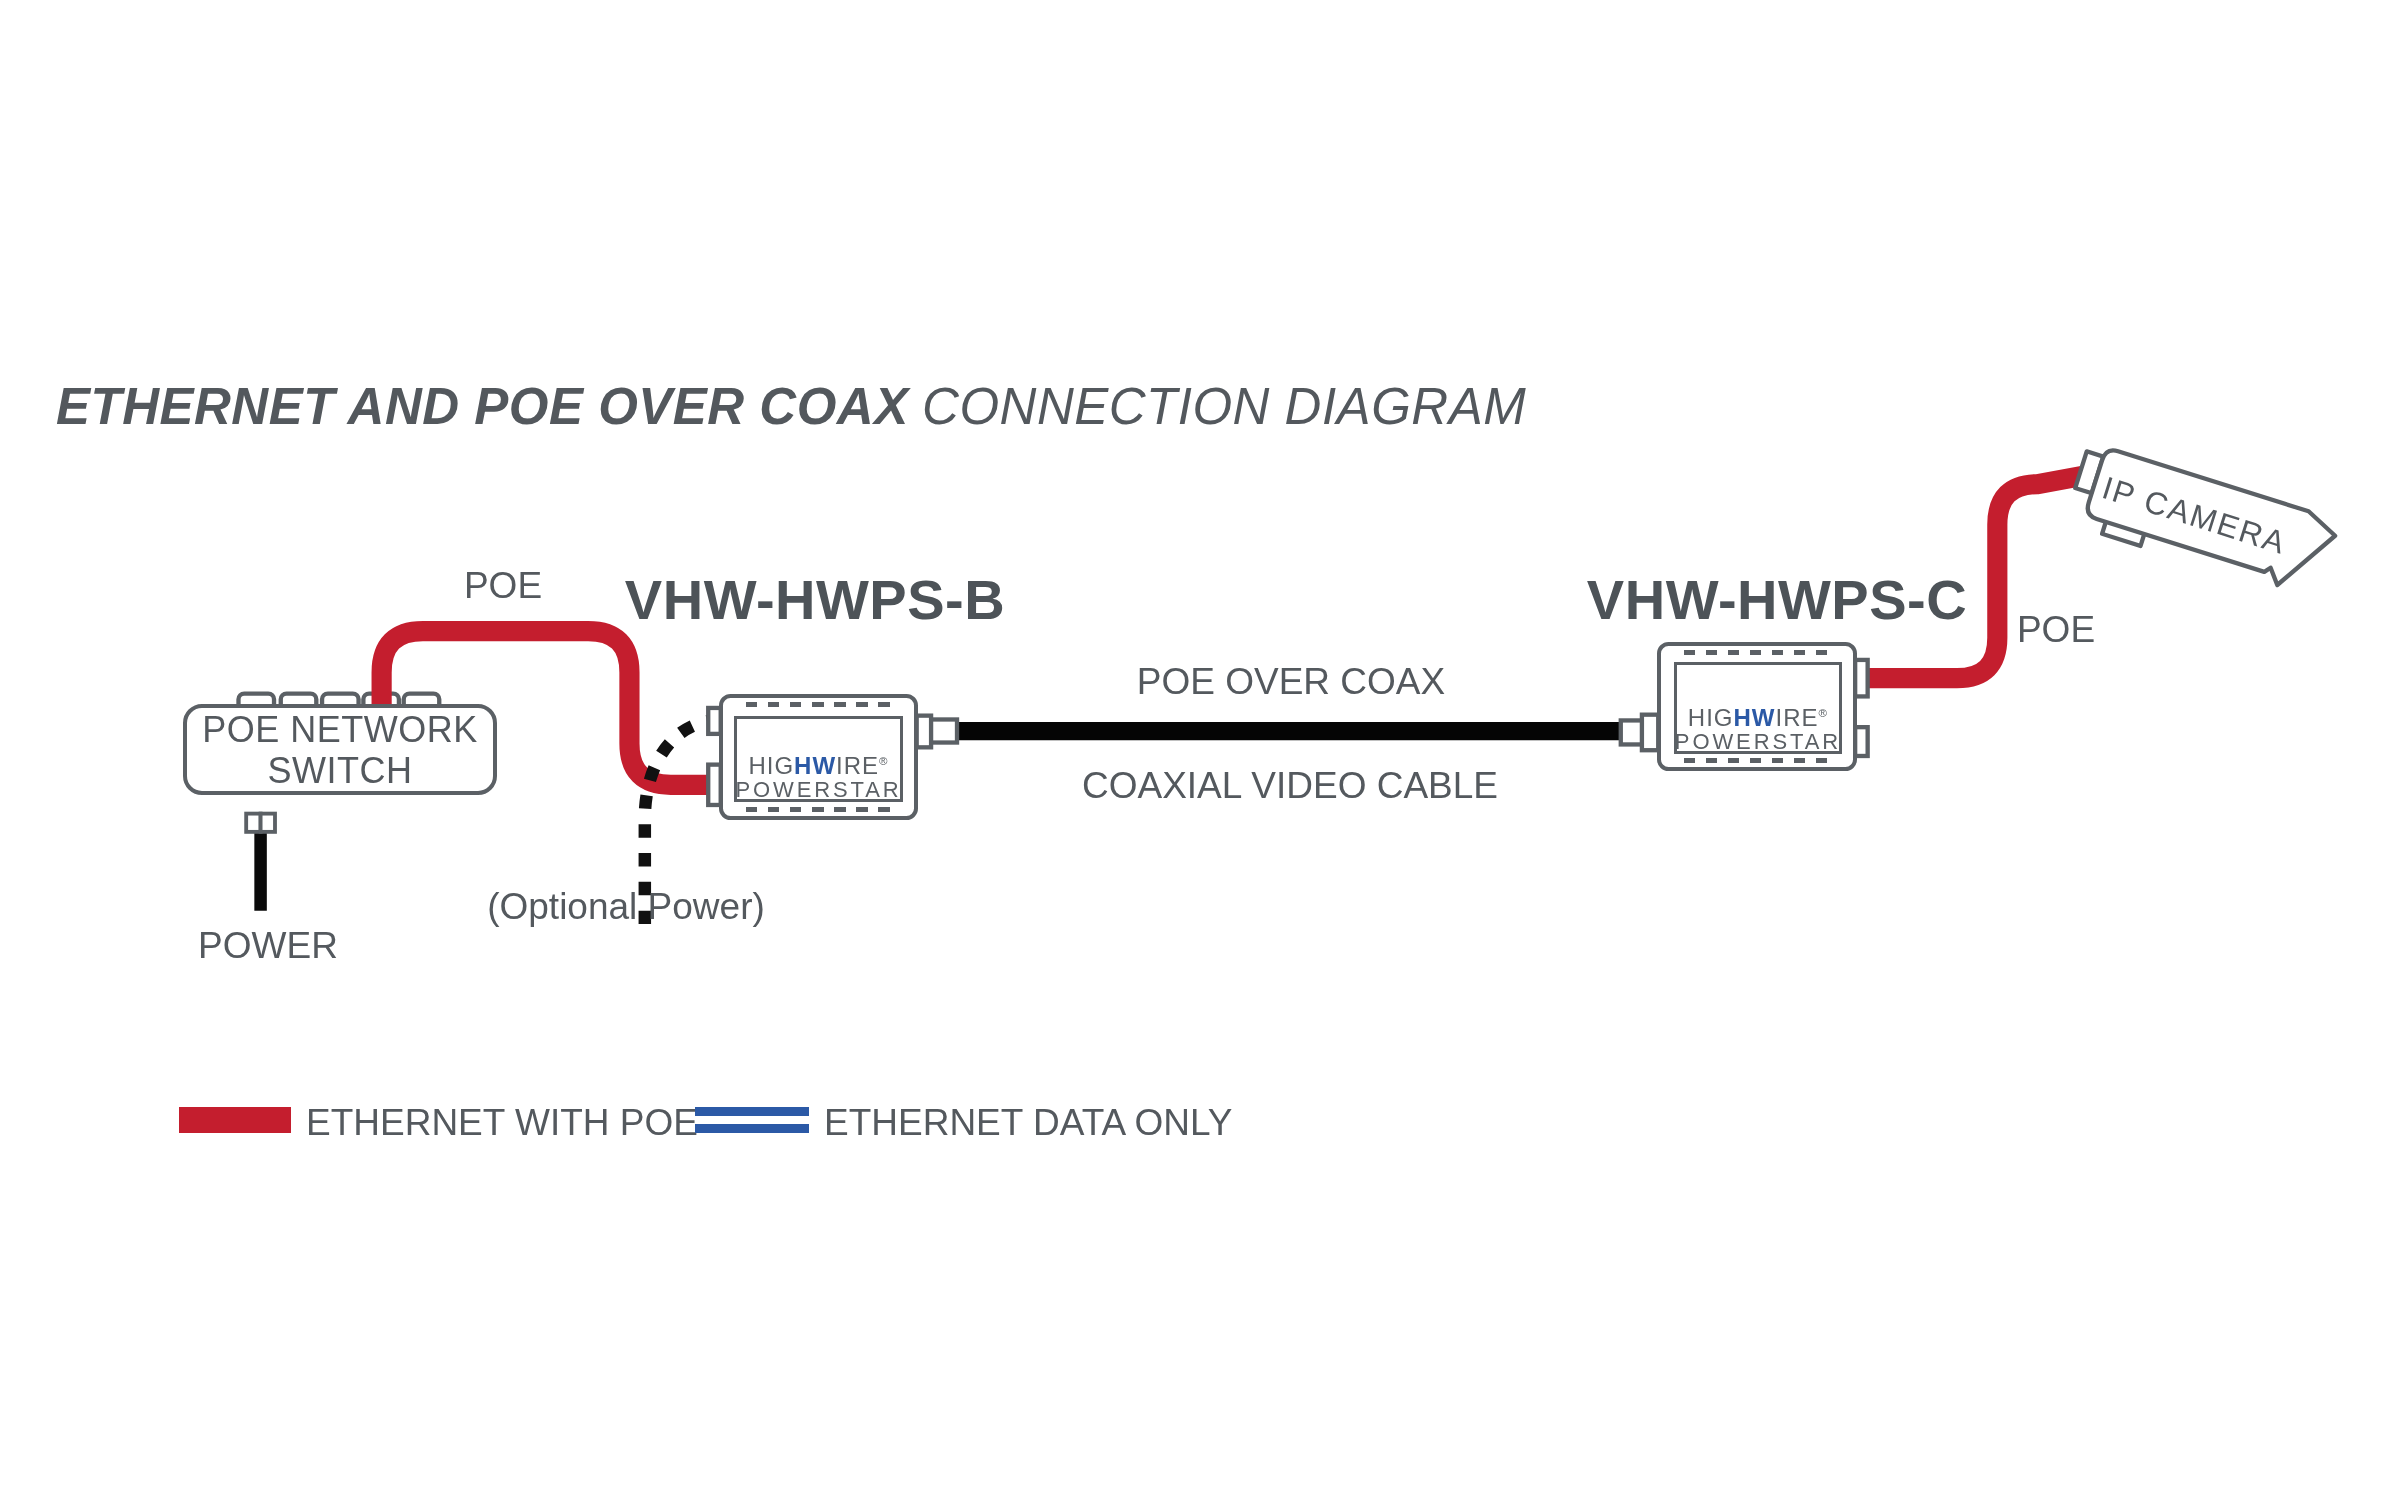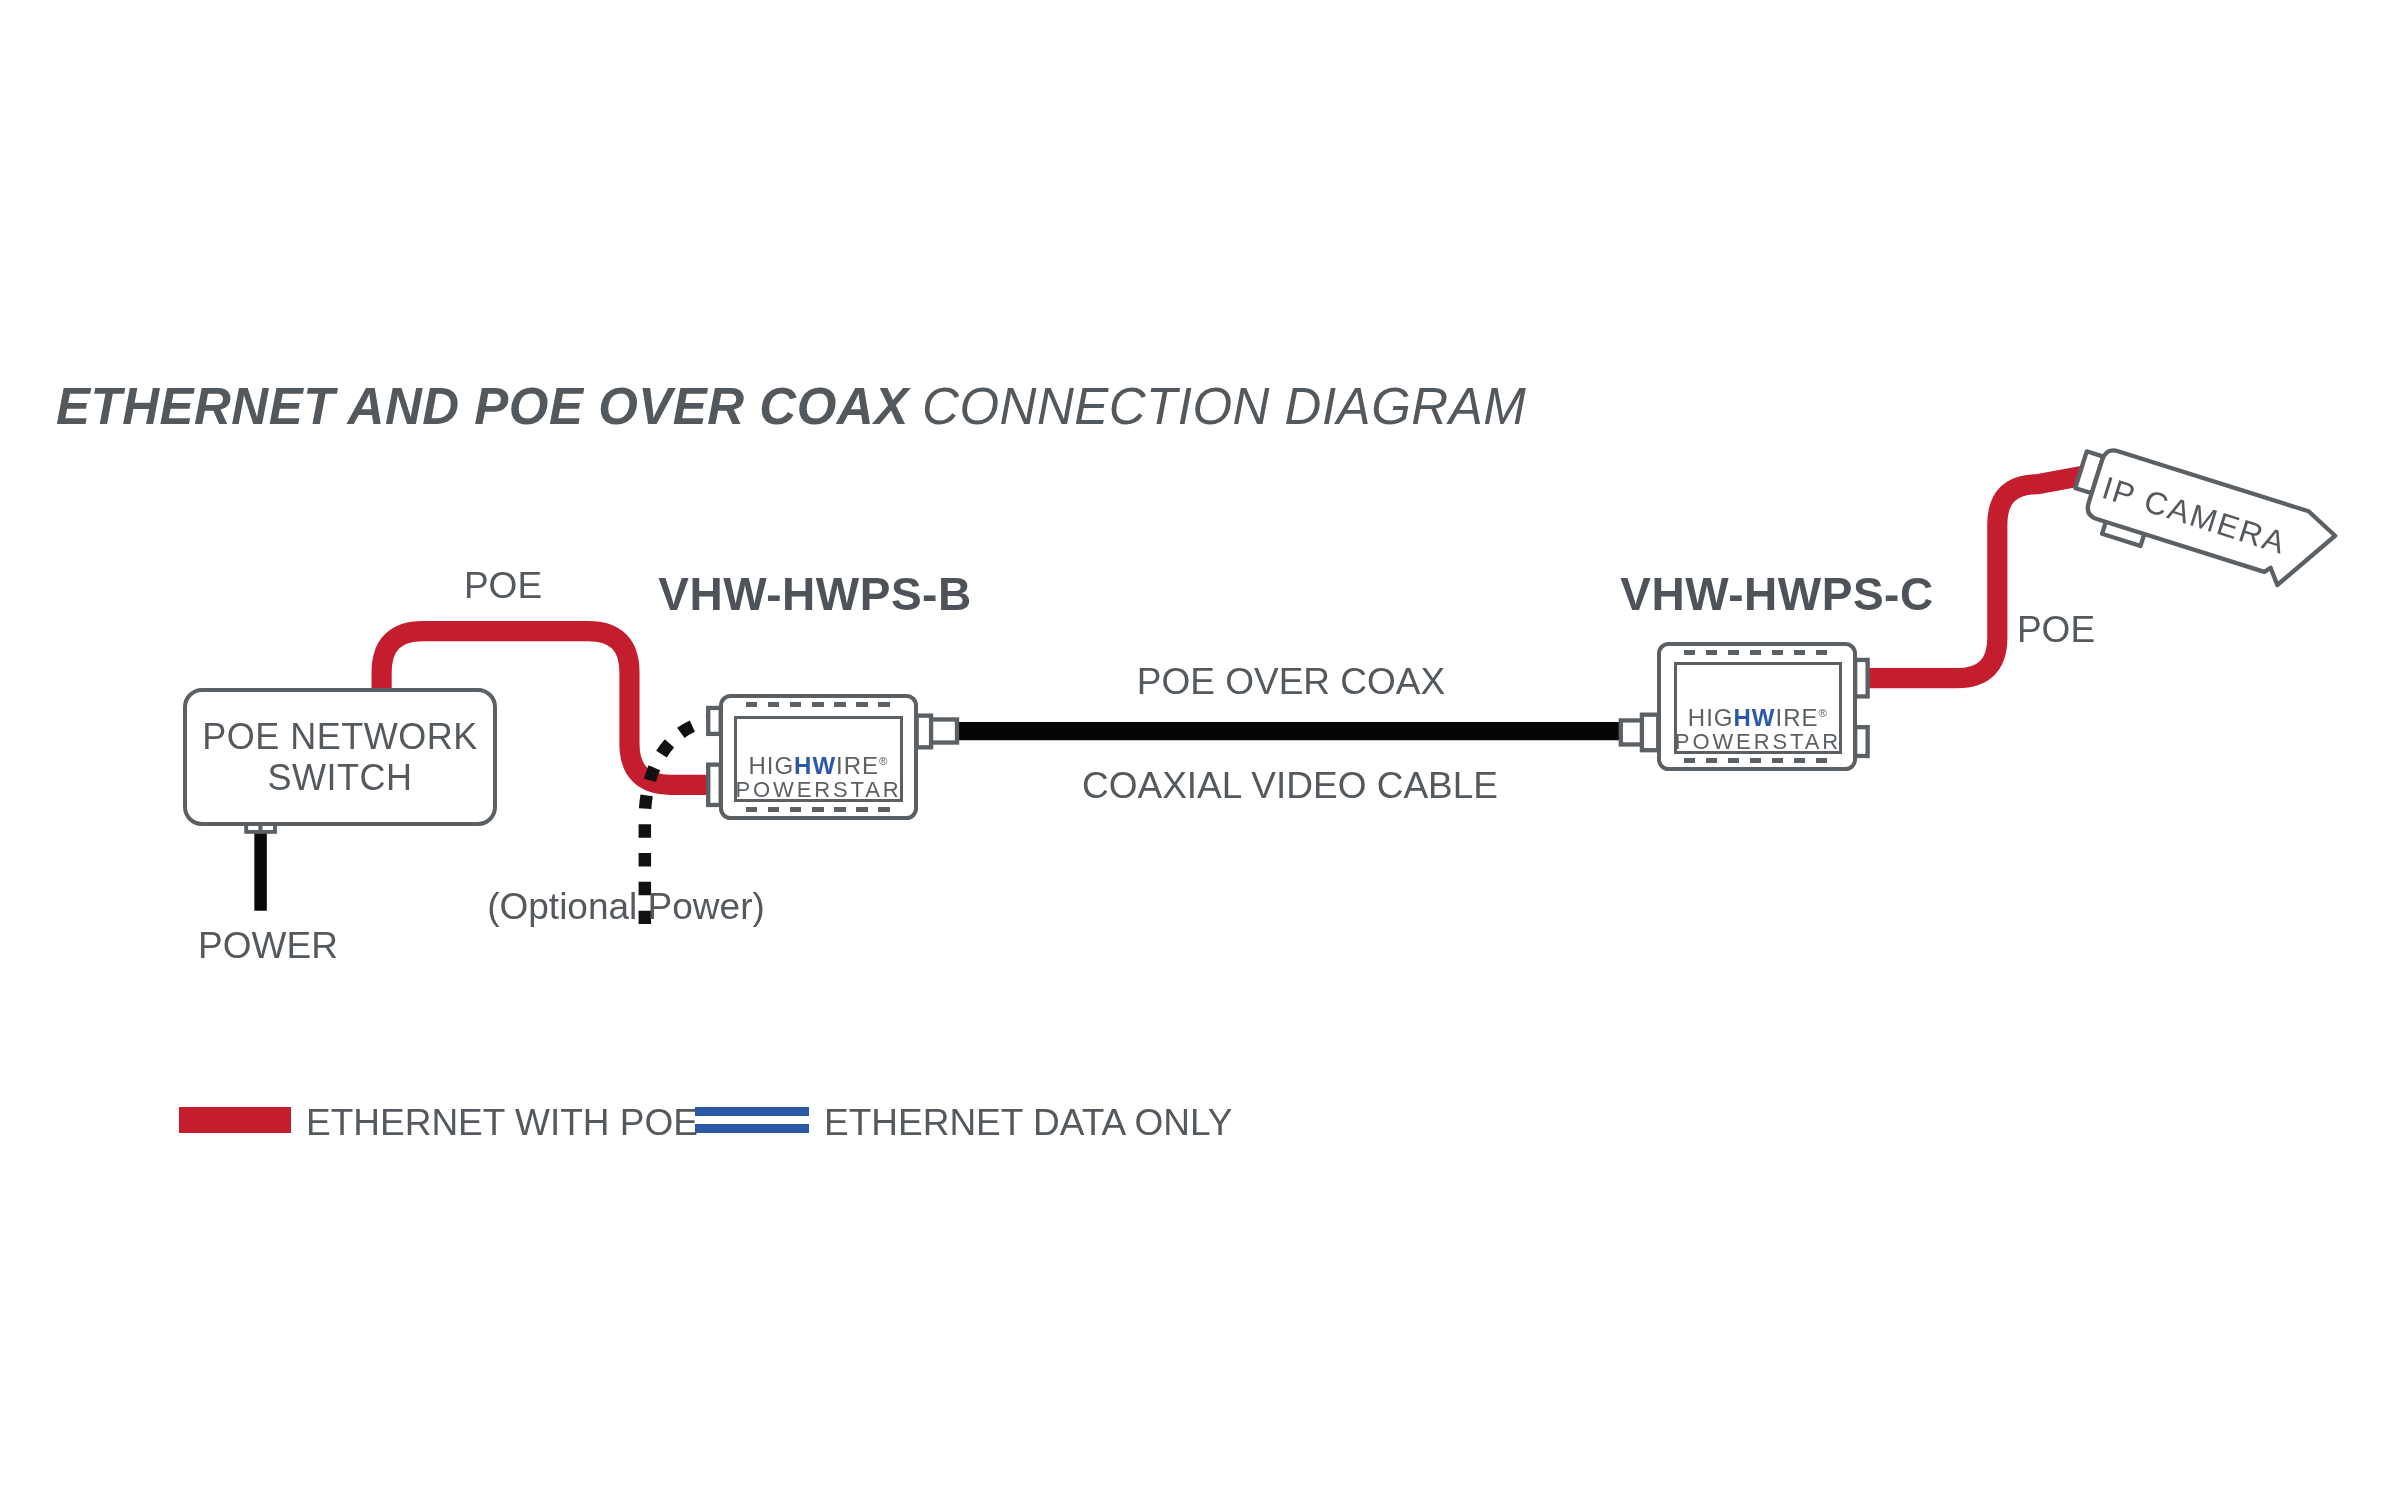--- a/index.html
+++ b/index.html
@@ -9,23 +9,23 @@
   }
   #cable-layer{position:absolute;left:0;top:0;}
   .abs{position:absolute;}
   .ctr{transform:translateX(-50%);white-space:nowrap;}
   
   .title{left:56px;top:377px;font-size:51px;letter-spacing:0.5px;color:#53585d;font-style:italic;}
   .title .b{font-weight:bold;}
   .title .r{font-weight:normal;margin-left:13.4px;}
   
   .lbl{font-size:37px;color:#54595e;}
-  .devname{font-size:46px;font-weight:bold;color:#4d5358;letter-spacing:0.5px;}
+  .devname{font-size:56px;font-weight:bold;color:#4d5358;letter-spacing:0.5px;}
   
-  .switchbox{left:183px;top:688px;width:314px;height:138px;border:4.8px solid #5b6065;border-radius:19px;
+  .switchbox{left:183px;top:704px;width:314px;height:91px;border:4.8px solid #5b6065;border-radius:19px;
     background:#fff;box-sizing:border-box;display:flex;align-items:center;justify-content:center;}
   .switchbox .txt{font-size:36px;line-height:41px;text-align:center;color:#54595e;letter-spacing:0.5px;}
   
   .device{border:4.8px solid #5b6065;border-radius:11.5px;background:#fff;box-sizing:border-box;}
   .device .rib{position:absolute;left:23px;right:23px;height:4.8px;
     background:repeating-linear-gradient(90deg,#5b6065 0 11.5px,transparent 11.5px 22px);}
   .device .rib.top{top:3.8px;}
   .device .rib.bot{bottom:3.8px;}
   .device .facelabel{position:absolute;border:3.8px solid #5b6065;background:#fff;
     display:flex;flex-direction:column;align-items:center;justify-content:flex-end;}

